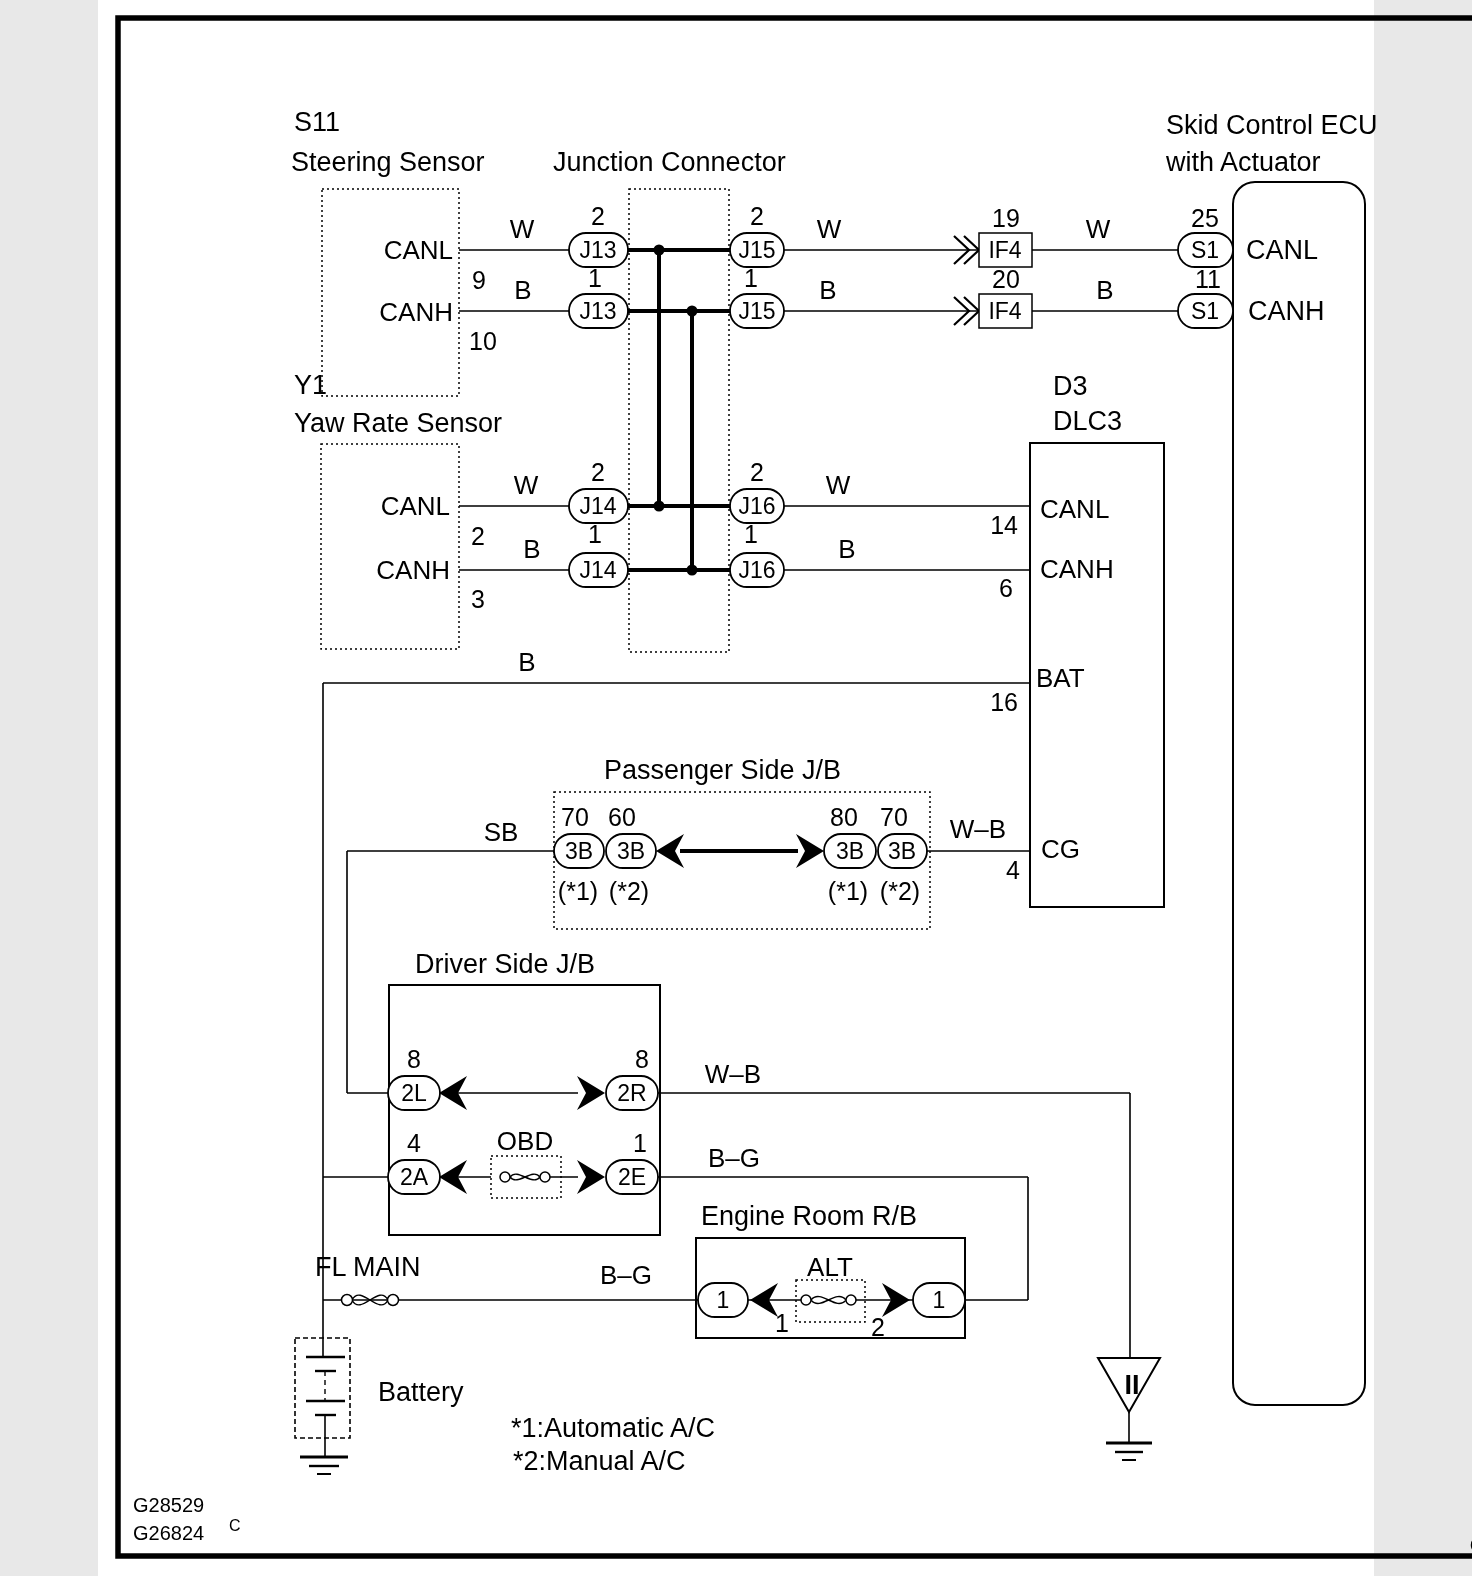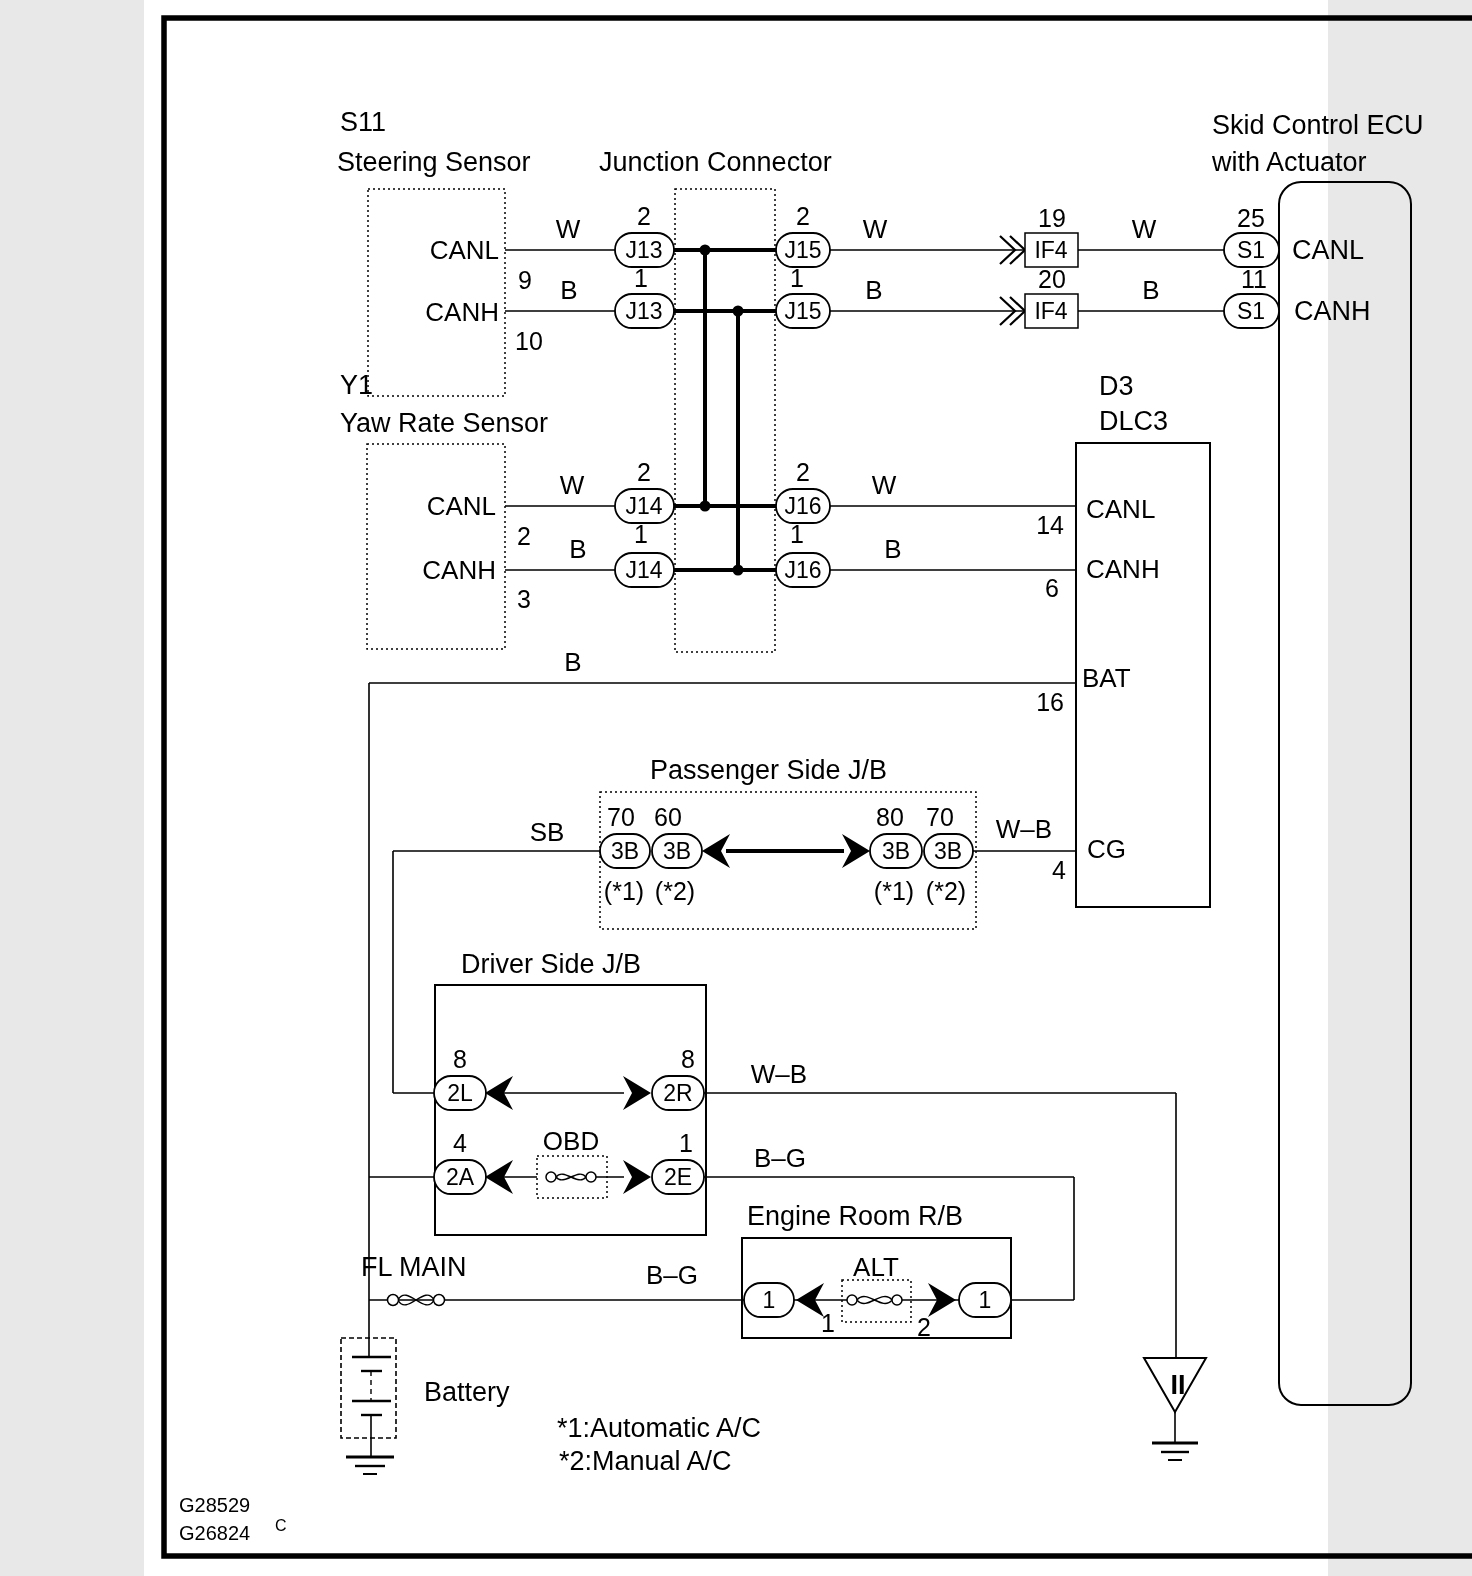--- a/index.html
+++ b/index.html
@@ -1,16 +1,16 @@
 <!DOCTYPE html>
 <html><head>
 <meta charset="utf-8">
 <style>
   html,body{margin:0;padding:0;background:#e8e8e8;}
-  #stage{position:relative;width:1184px;height:1576px;background:#ffffff;margin:0 auto;
+  #stage{position:relative;width:1276px;height:1576px;background:#ffffff;margin:0 auto;
          font-family:"Liberation Sans", sans-serif;}
   svg{position:absolute;left:0;top:0;}
   text{fill:#000;font-family:"Liberation Sans", sans-serif;font-size:26px;}
   .t27{font-size:27px;}
   .sm{font-size:25px;}
   .oval{font-size:23px;text-anchor:middle;}
   .mid{text-anchor:middle;}
   .end{text-anchor:end;}
   .ftr{font-size:20px;}
   .tiny{font-size:16px;}

